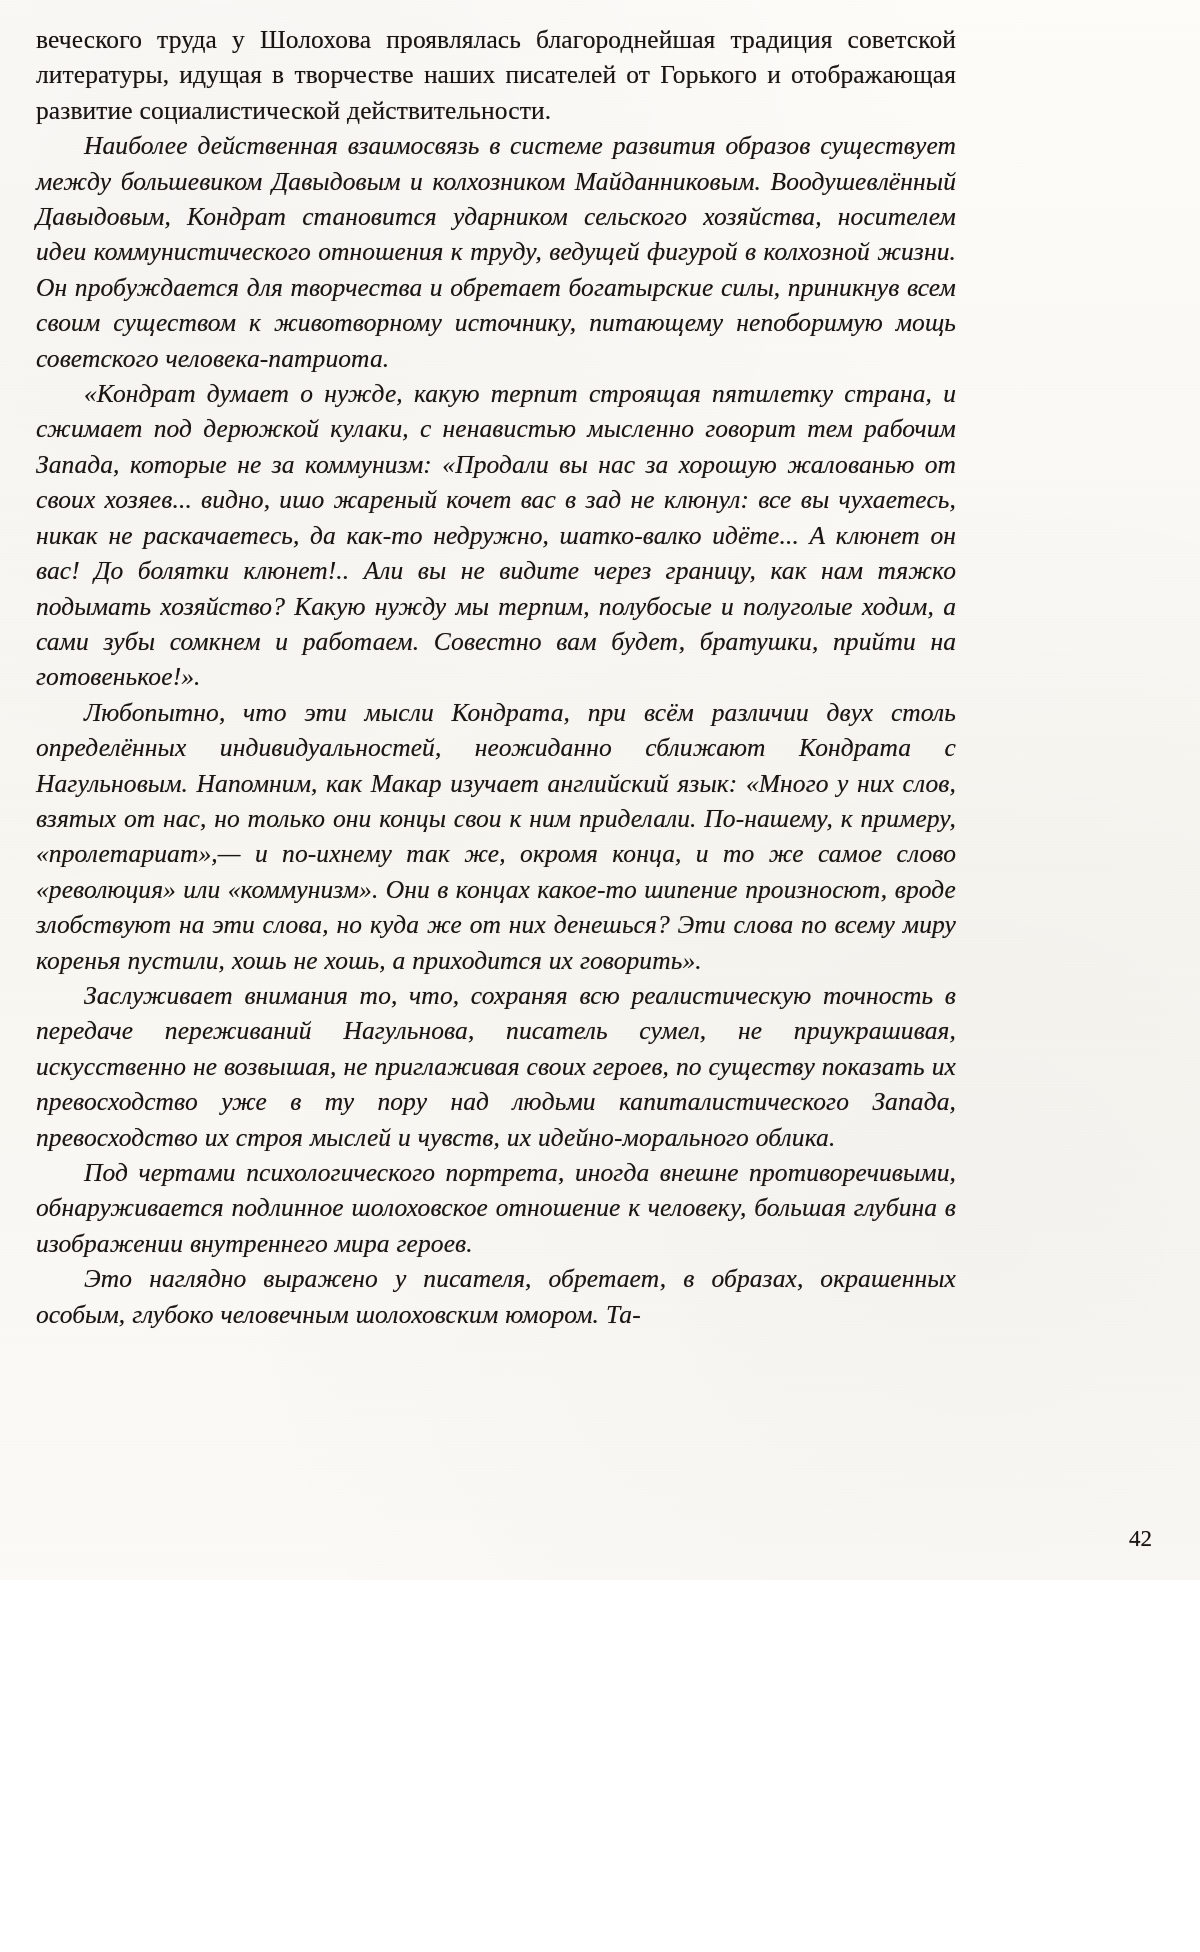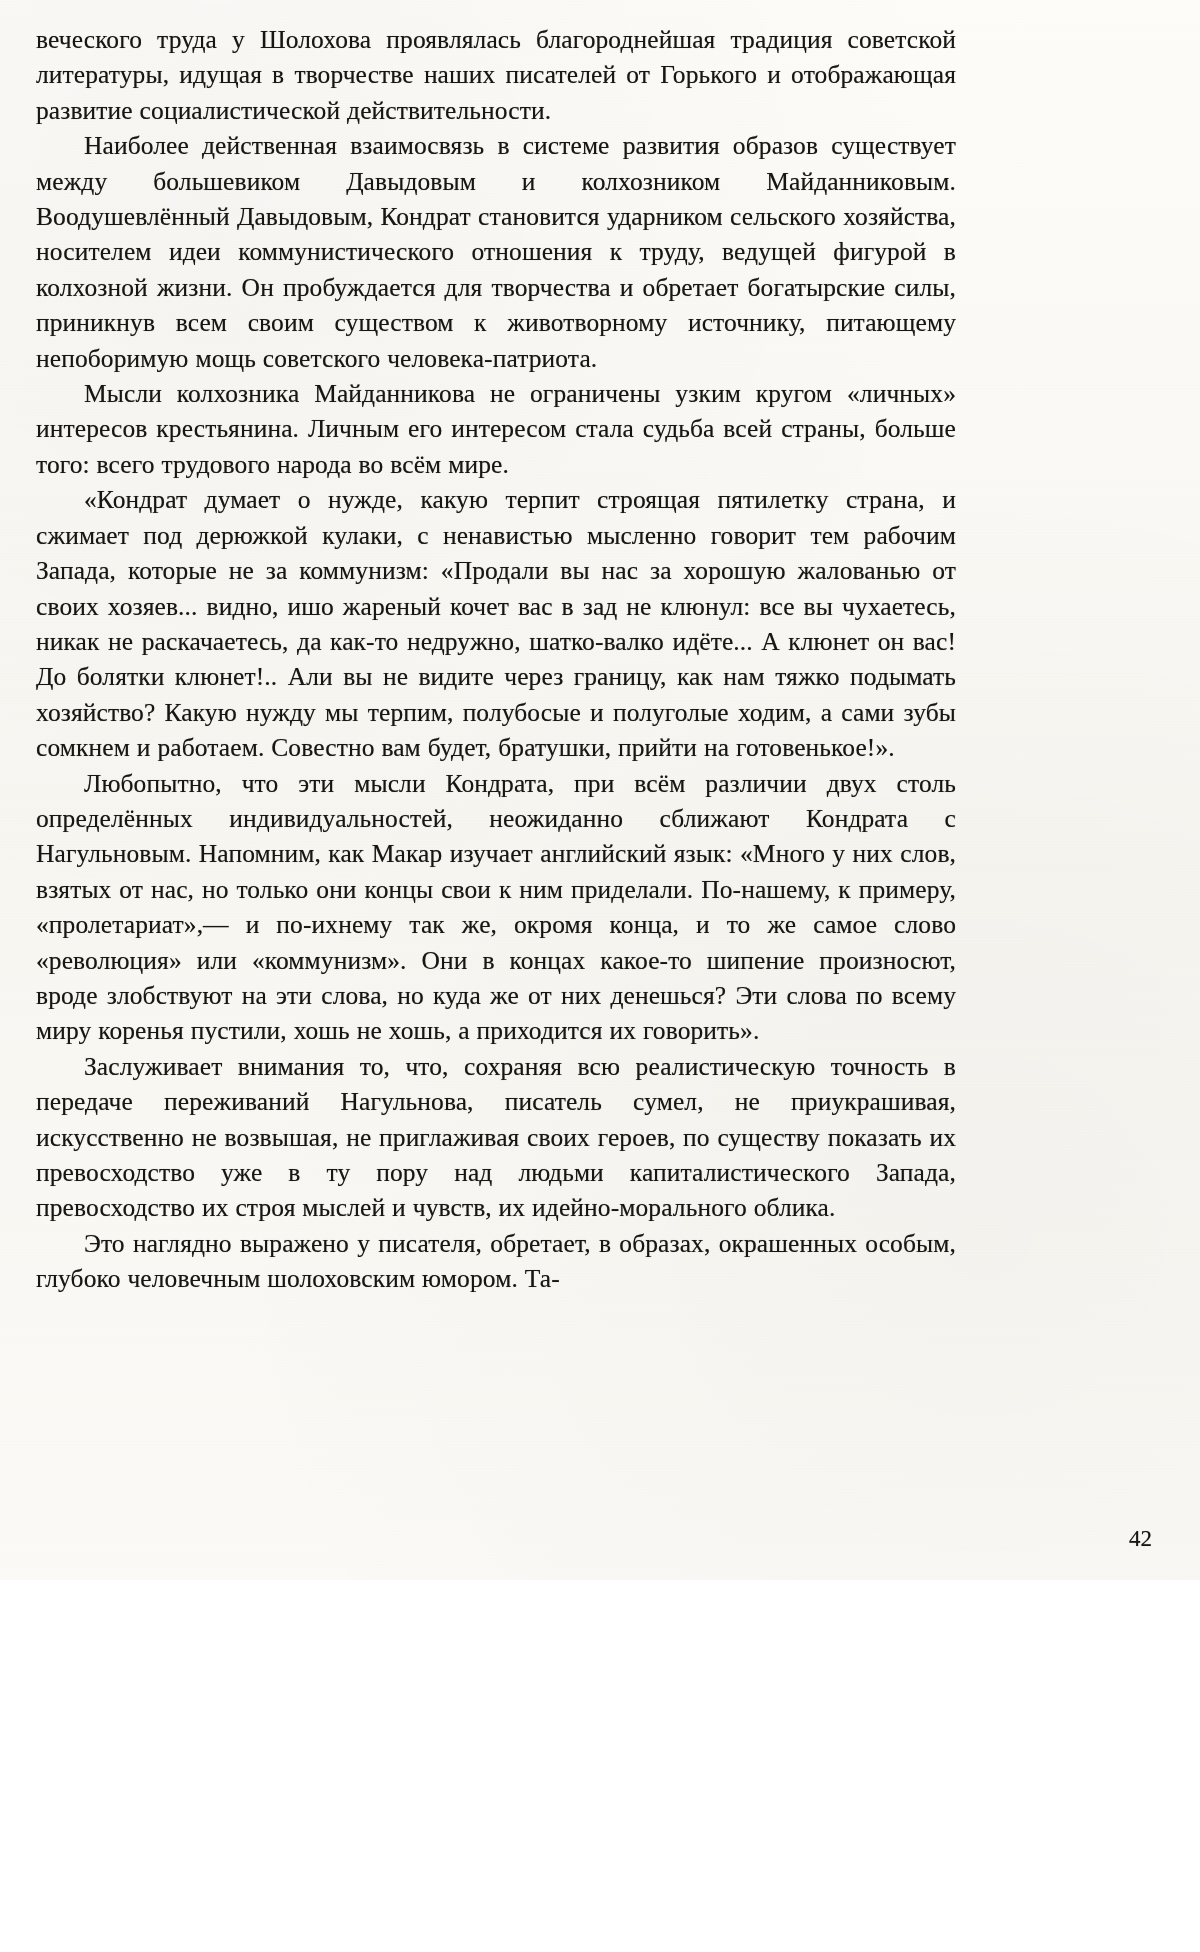--- a/index.html
+++ b/index.html
@@ -40,20 +40,21 @@
     line-height: 35.4px;
     text-align: justify;
     text-justify: inter-word;
     letter-spacing: 0.1px;
     word-spacing: 0.4px;
     color: #181512;
     text-shadow: 0 0 0.7px rgba(20,16,12,0.48);
   }
   p.indent {
     text-indent: 48px;
+    font-style: italic;
   }
   .page-number {
     position: absolute;
     right: 48px;
     bottom: 28px;
     font-size: 23px;
     line-height: 26px;
     color: #181512;
     text-shadow: 0 0 0.7px rgba(20,16,12,0.5);
   }
@@ -66,21 +67,21 @@
       repeating-linear-gradient(0deg, rgba(0,0,0,0.012) 0px, rgba(0,0,0,0.012) 1px, rgba(255,255,255,0) 1px, rgba(255,255,255,0) 3px);
   }
 </style>
 </head>
 <body>
 
 <div class="page">
   <div class="text-column">
     <p class="">веческого труда у Шолохова проявлялась благороднейшая традиция советской литературы, идущая в творчестве наших писателей от Горького и отображающая развитие социалистической действительности.</p>
     <p class="indent">Наиболее действенная взаимосвязь в системе развития образов существует между большевиком Давыдовым и колхозником Майданниковым. Воодушевлённый Давыдовым, Кондрат становится ударником сельского хозяйства, носителем идеи коммунистического отношения к труду, ведущей фигурой в колхозной жизни. Он пробуждается для творчества и обретает богатырские силы, приникнув всем своим существом к животворному источнику, питающему непоборимую мощь советского человека-патриота.</p>
-    <p class="indent">Мысли колхозника Майданникова не ограничены узким кругом «личных» интересов крестьянина. Личным его интересом стала судьба всей страны, больше того: всего трудового народа во всём мире.</p>
     <p class="indent">«Кондрат думает о нужде, какую терпит строящая пятилетку страна, и сжимает под дерюжкой кулаки, с ненавистью мысленно говорит тем рабочим Запада, которые не за коммунизм: «Продали вы нас за хорошую жалованью от своих хозяев... видно, ишо жареный кочет вас в зад не клюнул: все вы чухаетесь, никак не раскачаетесь, да как-то недружно, шатко-валко идёте... А клюнет он вас! До болятки клюнет!.. Али вы не видите через границу, как нам тяжко подымать хозяйство? Какую нужду мы терпим, полубосые и полуголые ходим, а сами зубы сомкнем и работаем. Совестно вам будет, братушки, прийти на готовенькое!».</p>
     <p class="indent">Любопытно, что эти мысли Кондрата, при всём различии двух столь определённых индивидуальностей, неожиданно сближают Кондрата с Нагульновым. Напомним, как Макар изучает английский язык: «Много у них слов, взятых от нас, но только они концы свои к ним приделали. По-нашему, к примеру, «пролетариат»,— и по-ихнему так же, окромя конца, и то же самое слово «революция» или «коммунизм». Они в концах какое-то шипение произносют, вроде злобствуют на эти слова, но куда же от них денешься? Эти слова по всему миру коренья пустили, хошь не хошь, а приходится их говорить».</p>
     <p class="indent">Заслуживает внимания то, что, сохраняя всю реалистическую точность в передаче переживаний Нагульнова, писатель сумел, не приукрашивая, искусственно не возвышая, не приглаживая своих героев, по существу показать их превосходство уже в ту пору над людьми капиталистического Запада, превосходство их строя мыслей и чувств, их идейно-морального облика.</p>
+    <p class="indent">Под чертами психологического портрета, иногда внешне противоречивыми, обнаруживается подлинное шолоховское отношение к человеку, большая глубина в изображении внутреннего мира героев.</p>
     <p class="indent">Это наглядно выражено у писателя, обретает, в образах, окрашенных особым, глубоко человечным шолоховским юмором. Та-</p>
   </div>
   <div class="page-number">42</div>
   <div class="grain"></div>
 </div>
 
 </body></html>

